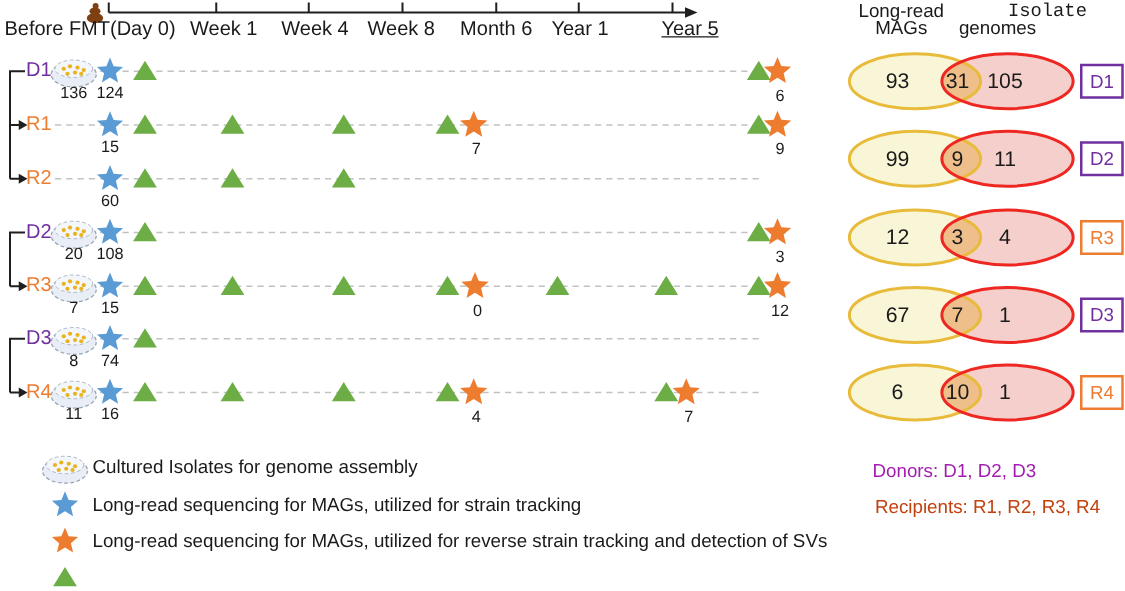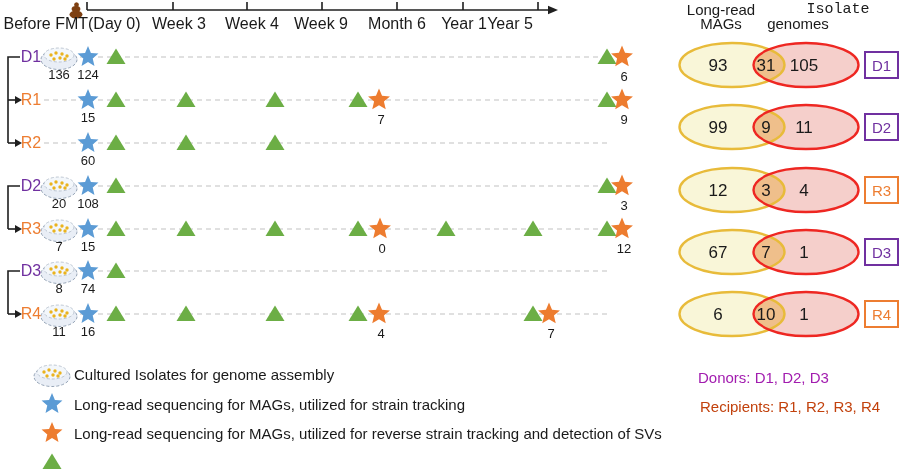--- a/index.html
+++ b/index.html
@@ -205,26 +205,26 @@
         <circle cx="47" cy="376" r="1.7" fill="#eab31e"></circle>
         <circle cx="53" cy="375" r="1.7" fill="#eab31e"></circle>
         <circle cx="58" cy="376" r="1.7" fill="#eab31e"></circle>
       </g>
       <polygon points="52.00,393.00 54.91,400.00 62.46,400.60 56.71,405.53 58.47,412.90 52.00,408.95 45.53,412.90 47.29,405.53 41.54,400.60 49.09,400.00" fill="#5b9bd5"></polygon>
       <polygon points="52.00,422.00 54.91,429.00 62.46,429.60 56.71,434.53 58.47,441.90 52.00,437.95 45.53,441.90 47.29,434.53 41.54,429.60 49.09,429.00" fill="#ed7c2f"></polygon>
       <polygon points="52,453.5 42.5,469 61.5,469" fill="#6cae45"></polygon>
     </svg>
   <div id="labels">
       <div class="txt axis-label center" style="left: 72px; top: 24px;">Before FMT(Day 0)</div>
-      <div class="txt axis-label center" style="left: 179px; top: 24px;">Week 3</div>
+      <div class="txt axis-label center" style="left: 179px; top: 24px;">Week 1</div>
       <div class="txt axis-label center" style="left: 252px; top: 24px;">Week 4</div>
-      <div class="txt axis-label center" style="left: 321px; top: 24px;">Week 9</div>
+      <div class="txt axis-label center" style="left: 321px; top: 24px;">Week 8</div>
       <div class="txt axis-label center" style="left: 397px; top: 24px;">Month 6</div>
       <div class="txt axis-label center" style="left: 464px; top: 24px;">Year 1</div>
-      <div class="txt axis-label center" style="left: 510px; top: 24px;">Year 5</div>
+      <div class="txt axis-label center" style="left: 552px; top: 24px; text-decoration: underline;">Year 5</div>
       <div class="txt row-label center" style="left: 31px; top: 57px; color: rgb(112, 48, 160);">D1</div>
       <div class="txt count center" style="left: 59px; top: 74px;">136</div>
       <div class="txt count center" style="left: 88px; top: 74px;">124</div>
       <div class="txt marker-num center" style="left: 624px; top: 76px;">6</div>
       <div class="txt row-label center" style="left: 31px; top: 100px; color: rgb(237, 125, 49);">R1</div>
       <div class="txt count center" style="left: 88px; top: 117px;">15</div>
       <div class="txt marker-num center" style="left: 381px; top: 119px;">7</div>
       <div class="txt marker-num center" style="left: 624px; top: 119px;">9</div>
       <div class="txt row-label center" style="left: 31px; top: 143px; color: rgb(237, 125, 49);">R2</div>
       <div class="txt count center" style="left: 88px; top: 160px;">60</div>

